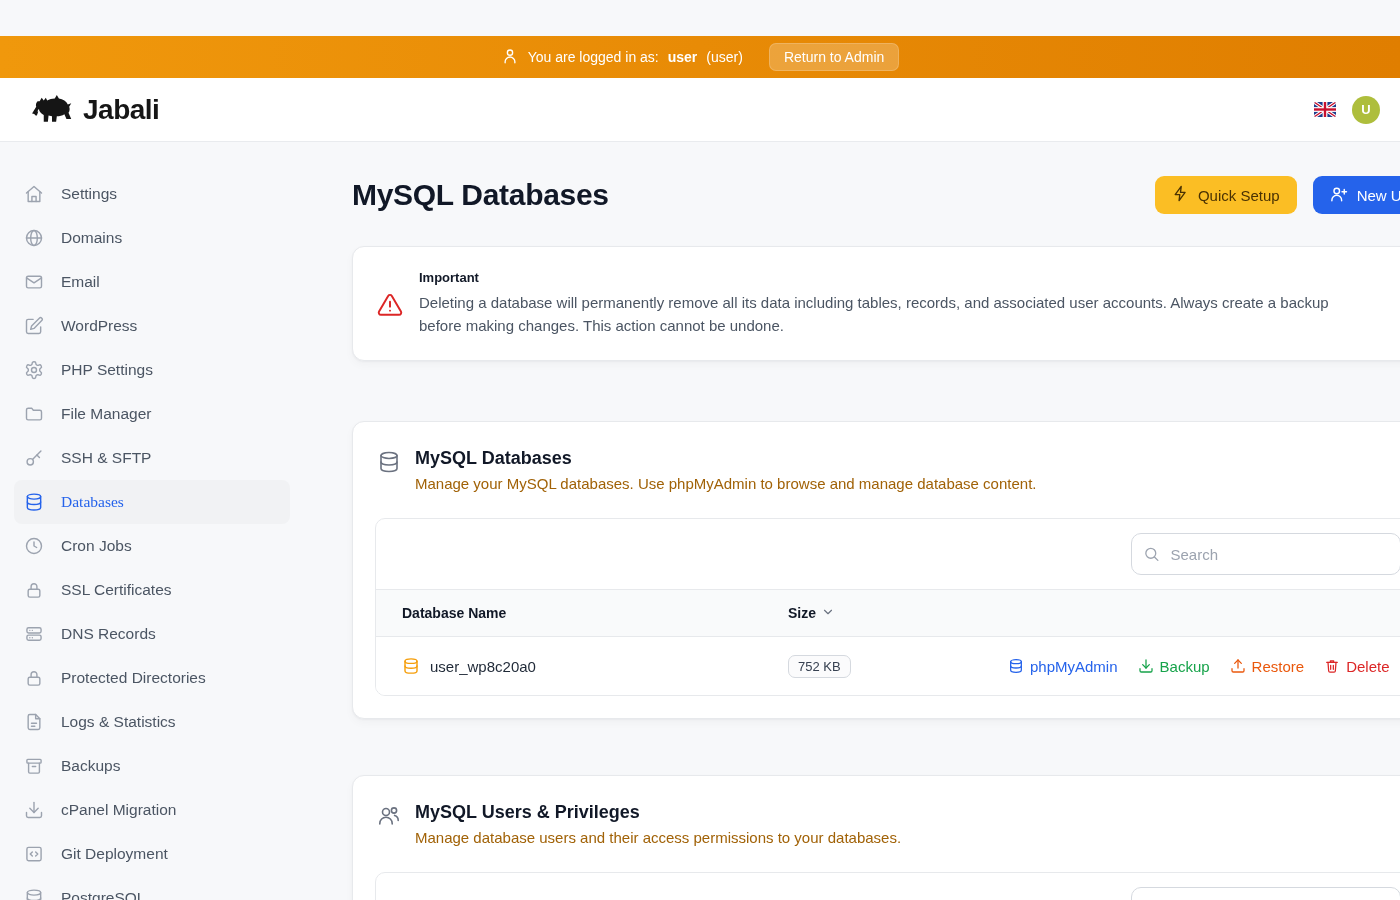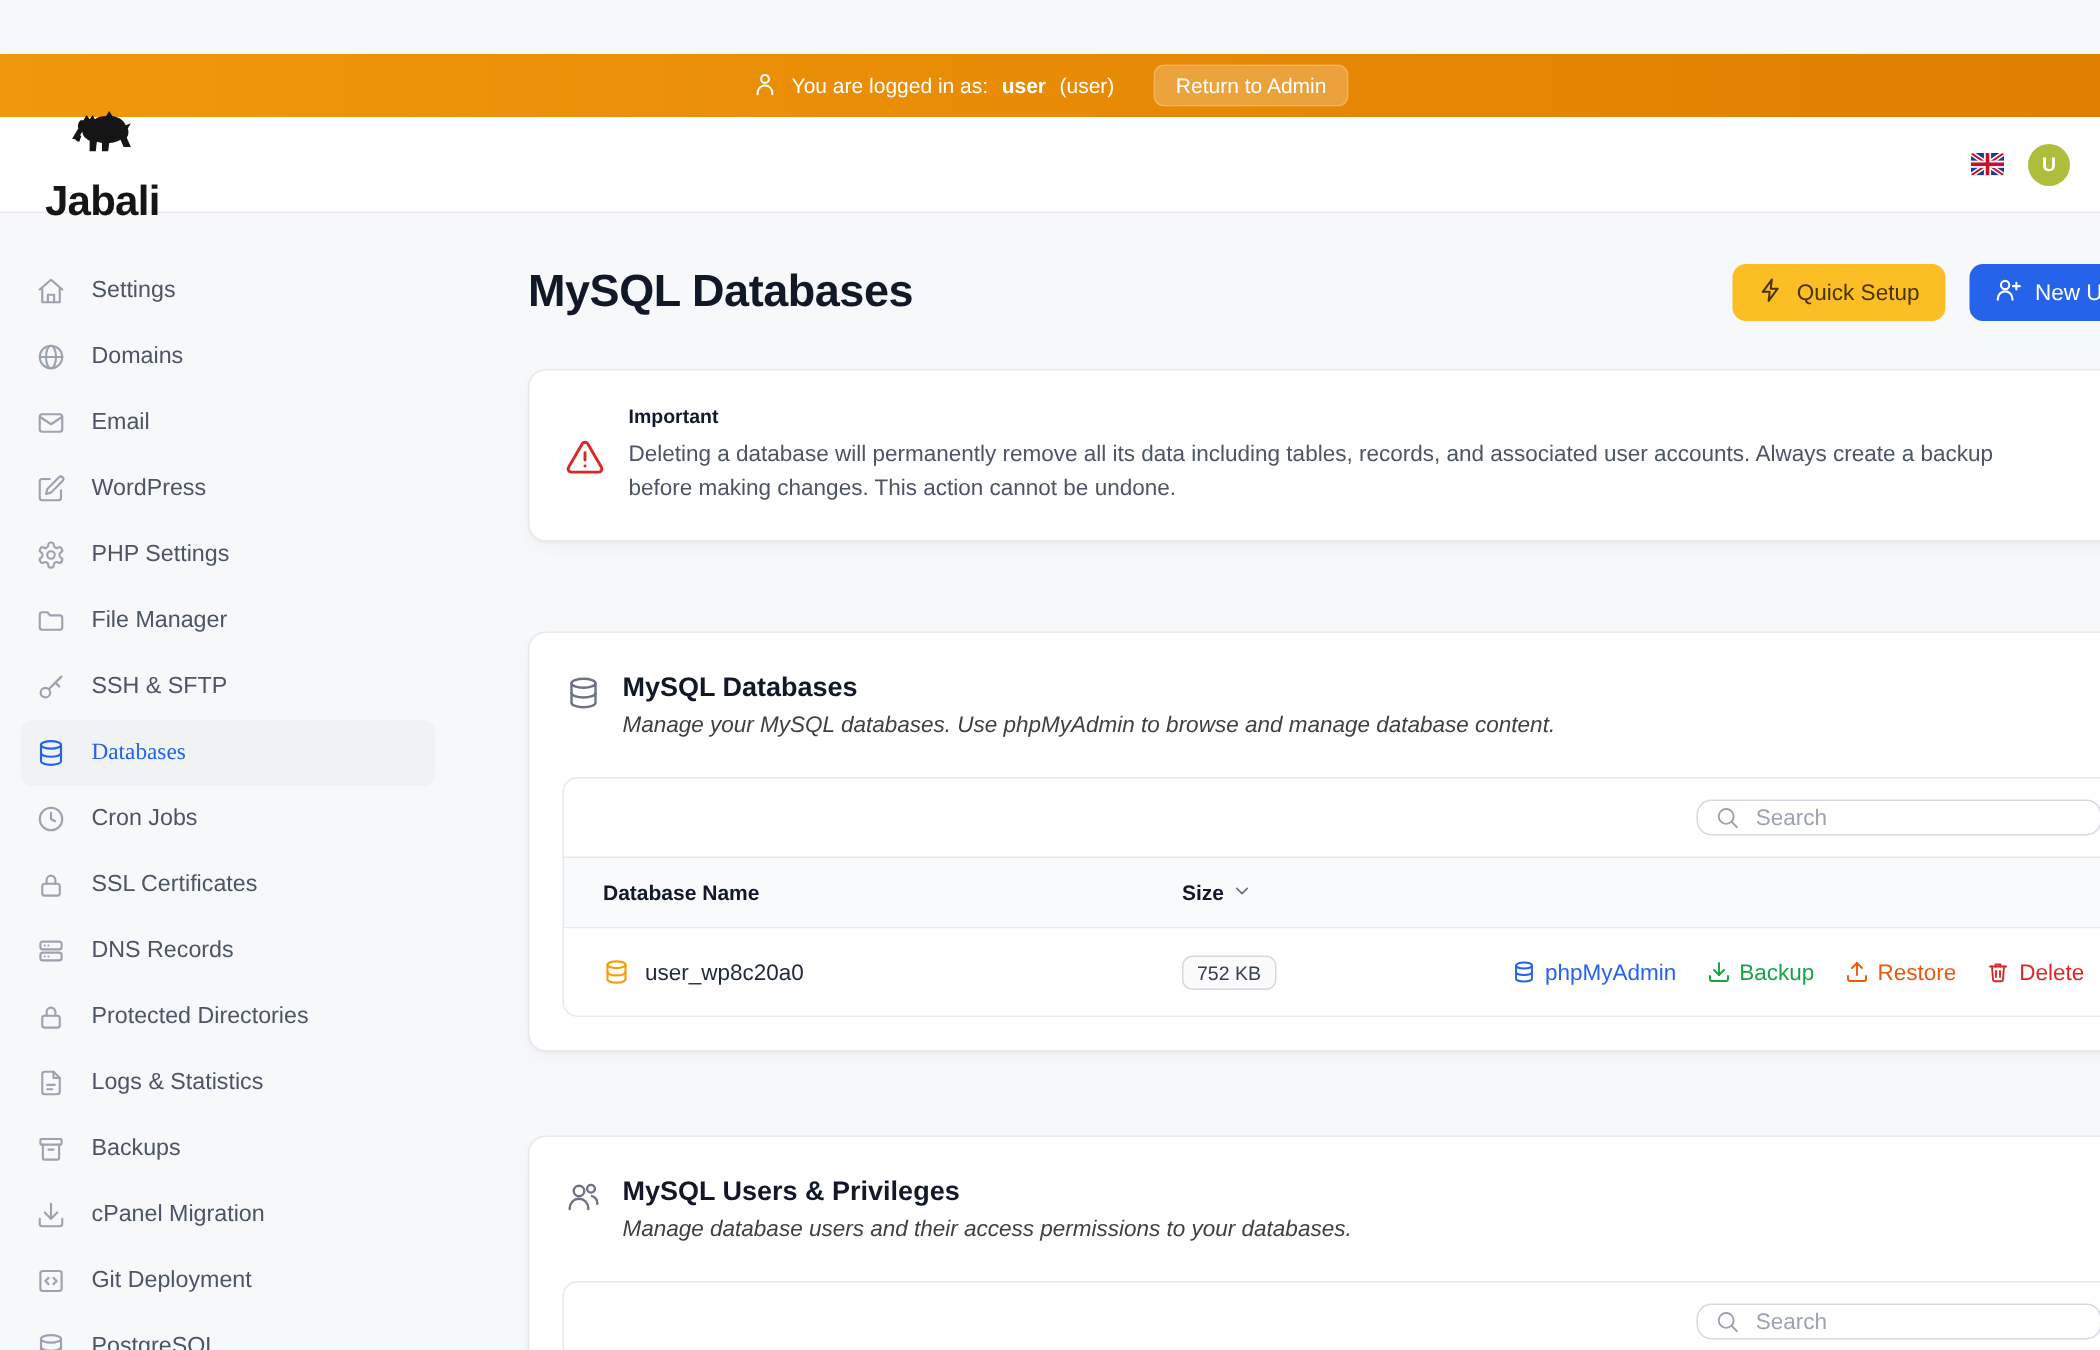--- a/index.html
+++ b/index.html
@@ -10,21 +10,21 @@
   .topbar { height:42px; background:linear-gradient(90deg,#F0980C,#E07E00);
     display:flex; align-items:center; justify-content:center; gap:10px; color:#fff; font-size:14px;margin-top:36px; }
   .topbar .who { display:flex; align-items:center; gap:9px; }
   .topbar b { font-weight:700; }
   .return-btn { margin-left:16px; background:rgba(255,255,255,.22); border:1px solid rgba(255,255,255,.18);
     color:#fff; font-size:14px; padding:5px 14px; border-radius:7px; cursor:pointer; font-family:inherit; }
 
   
   .header { height:64px; background:#fff; border-bottom:1px solid #E9EBEE;
     display:flex; align-items:center; justify-content:space-between; padding:0 20px 0 30px; }
-  .brand { display:flex; align-items:center; gap:9px;flex-direction:column; }
+  .brand { display:flex; align-items:center; gap:9px; }
   .brand-text { font-size:28px; font-weight:800; color:#161616; letter-spacing:-.5px; }
   .header-right { display:flex; align-items:center; gap:16px; }
   .flag { width:22px; height:15px; border-radius:2px; overflow:hidden; display:block; cursor:pointer; }
   .avatar { width:28px; height:28px; border-radius:50%; background:#AEBE3C; color:#fff;
     font-size:13px; font-weight:700; display:flex; align-items:center; justify-content:center; cursor:pointer; }
 
   
   .shell { display:flex; height:794px; }
   .sidebar { width:304px; flex:none; padding-top:30px; }
   .nav-item { height:44px; margin:0 14px; padding:0 10px; border-radius:8px;
@@ -49,27 +49,27 @@
   .card { background:#fff; border:1px solid #E7E9EC; border-radius:12px;
     box-shadow:0 1px 2px rgba(16,24,40,.04), 0 4px 10px rgba(16,24,40,.03); }
   .warning-card { margin-top:32px; padding:23px 24px; display:flex; gap:16px; }
   .warning-title { font-size:13px; font-weight:700; color:#111827; margin-bottom:7px; }
   .warning-body { font-size:15px; color:#4B5563; line-height:1.5; max-width:930px; }
 
   .section-card { margin-top:60px; overflow:hidden; }
   .section-head { display:flex; gap:14px; padding:26px 24px 26px 24px; }
   .section-icon { color:#6B7280; display:flex; margin-top:2px; }
   .section-title { font-size:18px; font-weight:700; color:#111827; }
-  .section-desc { font-size:15px; color:#404040; margin-top:6px;font-style:italic; }
+  .section-desc { font-size:15px; color:#a16207; margin-top:6px; }
 
   .table-wrap { margin:0 22px 22px; border:1px solid #E7E9EC; border-radius:10px; overflow:hidden; background:#fff; }
   .search-row { display:flex; justify-content:flex-end; padding:14px; }
   .search-box { position:relative; width:270px; }
   .search-box svg { position:absolute; left:12px; top:50%; transform:translateY(-50%); color:#9CA3AF; }
-  .search-box input { width:100%; height:24px; border:1px solid #D5D9DF; border-radius:10px;
+  .search-box input { width:100%; height:42px; border:1px solid #D5D9DF; border-radius:10px;
     padding:0 12px 0 38px; font-size:15px; font-family:inherit; color:#0f766e; outline:none; background:#fff; }
   .search-box input::placeholder { color:#9CA3AF; }
 
   .thead { display:grid; align-items:center; height:48px; padding:0 26px;
     background:#F9FAFB; border-top:1px solid #E7E9EC; border-bottom:1px solid #E7E9EC;
     font-size:14px; font-weight:700; color:#111827; }
   .db-grid { grid-template-columns:386px 220px 1fr; }
   .th-sort { display:flex; align-items:center; gap:5px; cursor:pointer; }
   .th-sort svg { color:#6B7280; }
 

